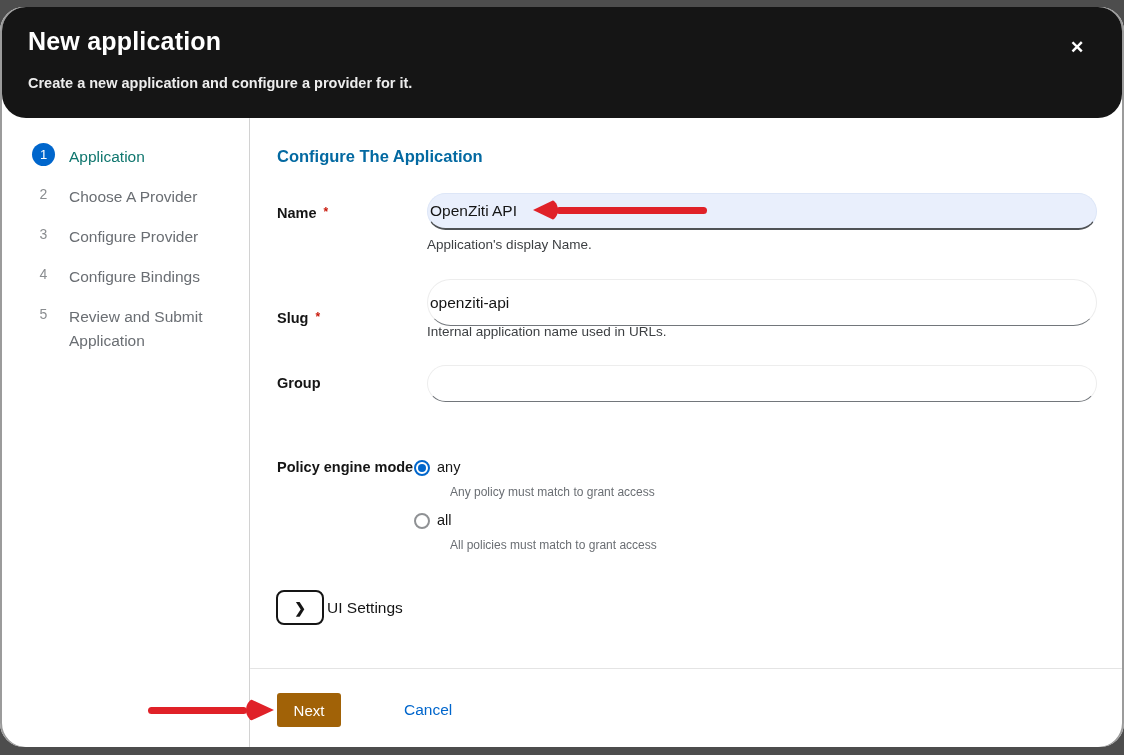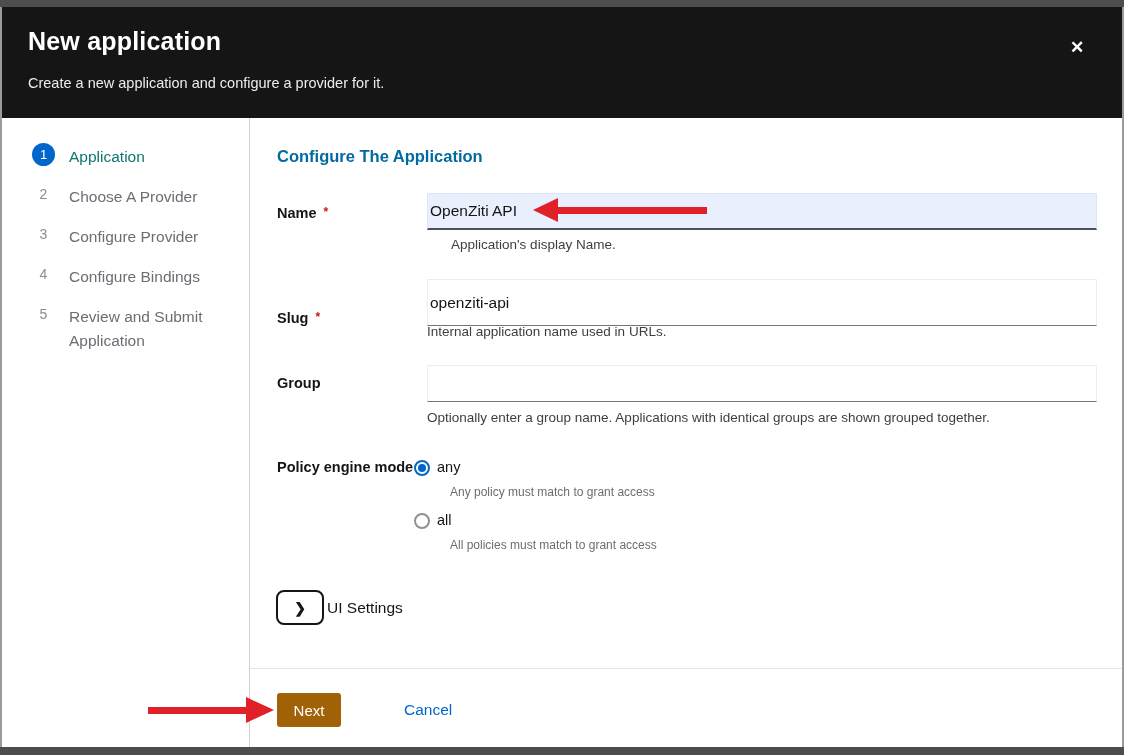--- a/index.html
+++ b/index.html
@@ -1,25 +1,25 @@
 <!DOCTYPE html>
 <html><head>
 <meta charset="utf-8">
 <style>
-  * { margin:0; padding:0; box-sizing:border-box; }
+  * { margin:0; padding:0; box-sizing:border-box;border-radius:24px; }
   html,body { width:1124px; height:755px; }
   body { font-family:"Liberation Sans", sans-serif; background:#4d4d4d; position:relative; overflow:hidden; }
 
   .modal { position:absolute; left:0; top:7px; width:1124px; height:740px; background:#ffffff;
            box-shadow: inset 2px 0 0 #9b9b9b, inset -2px 0 0 #9b9b9b; }
 
   
   .hdr { position:absolute; left:2px; right:2px; top:0; height:111px; background:#151515; }
   .hdr-title { position:absolute; left:26px; top:20px; color:#ffffff; font-size:25px; font-weight:700; letter-spacing:.2px; }
-  .hdr-sub { position:absolute; left:26px; top:68px; color:#ededed; font-size:14.5px; }
+  .hdr-sub { position:absolute; left:26px; top:68px; color:#ededed; font-size:14.5px;font-weight:bold; }
   .hdr-close { position:absolute; left:1058px; top:24px; width:34px; height:34px; background:none; border:none;
                color:#ffffff; font-size:17px; font-weight:700; cursor:pointer; line-height:34px; text-align:center; }
 
   
   .nav-divider { position:absolute; left:249px; top:111px; bottom:0; width:1px; background:#d2d2d2; }
   .nav { position:absolute; left:2px; top:111px; width:247px; padding-top:17px; }
   .step { display:flex; align-items:flex-start; min-height:40px; padding-left:30px; cursor:pointer; }
   .step-num { width:23px; height:23px; flex:0 0 23px; border-radius:50%; text-align:center; line-height:23px;
               font-size:14px; color:#8a8d90; margin-top:8px; }
   .step.active .step-num { background:#0066cc; color:#ffffff; font-size:13px; }
@@ -93,29 +93,28 @@
     <div class="step">
       <span class="step-num">5</span>
       <span class="step-label">Review and Submit Application</span>
     </div>
   </nav>
 
   <div class="heading">Configure The Application</div>
 
   <div class="flabel" style="top:198px;"><span>Name</span><span class="req">*</span></div>
   <input class="tinput hl" style="top: 186px;" type="text" value="OpenZiti API">
-  <div class="helper" style="top:230px;margin-left:24px;">Application's display Name.</div>
+  <div class="helper" style="top:230px;">Application's display Name.</div>
 
   <div class="flabel" style="top:284px;margin-top:19px;"><span>Slug</span><span class="req">*</span></div>
   <input class="tinput" style="top: 272px; height: 47px;" type="text" value="openziti-api">
   <div class="helper" style="top:317px;">Internal application name used in URLs.</div>
 
   <div class="flabel" style="top:368px;">Group</div>
   <input class="tinput" style="top: 358px;" type="text" value="">
-  <div class="helper" style="top:403px;">Optionally enter a group name. Applications with identical groups are shown grouped together.</div>
 
   <div class="flabel" style="top:452px;"><span>Policy engine mode</span><span class="req">*</span></div>
 
   <div class="radio checked" style="left:414px;top:453px;"></div>
   <div class="radio-label" style="left:437px;top:452px;">any</div>
   <div class="radio-desc" style="left:450px;top:478px;">Any policy must match to grant access</div>
 
   <div class="radio" style="left:414px;top:506px;"></div>
   <div class="radio-label" style="left:437px;top:505px;">all</div>
   <div class="radio-desc" style="left:450px;top:531px;">All policies must match to grant access</div>

